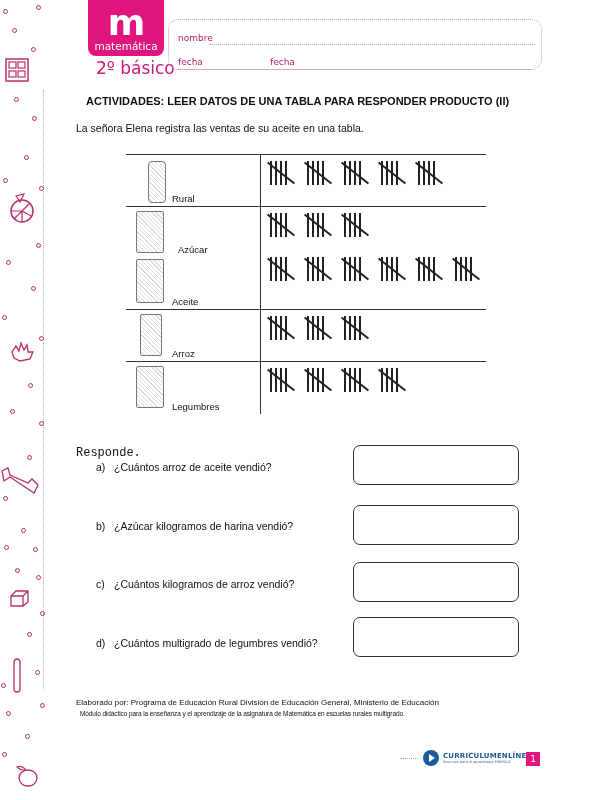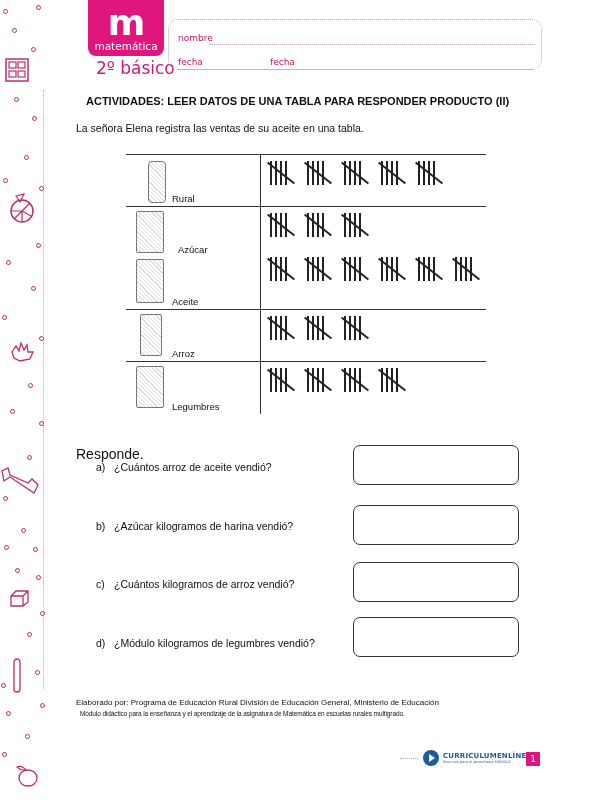--- a/index.html
+++ b/index.html
@@ -33,21 +33,21 @@
   table.tally tr.nosep td { border-top: none; }
   .prod-img { position: absolute; left: 10px; width: 28px; border: 1px solid #777; background: repeating-linear-gradient(45deg,#fff,#fff 2px,#ddd 2px,#ddd 3px); border-radius: 2px; }
   .prod-label { position: absolute; left: 46px; bottom: 2px; font-size: 9.5px; }
 
   .groups { display: flex; gap: 10px; }
   .tally-group { position: relative; width: 27px; height: 26px; }
   .tally-group span.bar { position: absolute; top: 0; width: 2px; height: 24px; background: #222; }
   .tally-group span.slash { position: absolute; left: -3px; top: 11px; width: 34px; height: 2px; background: #222; transform: rotate(38deg); }
 
   
-  .responde { position: absolute; left: 76px; top: 446px; font-size: 14px; font-family: Liberation Sans, sans-serif; }
+  .responde { position: absolute; left: 76px; top: 446px; font-size: 12px; font-family: Liberation Mono, monospace; }
   .q { position: absolute; left: 96px; font-size: 10.5px; font-family: "Liberation Sans", sans-serif; }
   .q .letter { display: inline-block; width: 18px; }
   .ans { position: absolute; left: 353px; width: 166px; height: 40px; border: 1.2px solid #333; border-radius: 7px; background: #fff; }
 
   .credit { position: absolute; left: 76px; top: 698px; font-size: 8px; font-family: "Liberation Sans", sans-serif; }
   .credit2 { position: absolute; left: 80px; top: 710px; font-size: 6.5px; font-family: "Liberation Sans", sans-serif; letter-spacing: -0.1px; }
 
   .footer-logo { position: absolute; left: 423px; top: 750px; display: flex; align-items: center; gap: 4px; }
   .cl-icon { width: 16px; height: 16px; border-radius: 50%; background: #1d5a9c; position: relative; }
   .cl-icon::after { content: ""; position: absolute; left: 6px; top: 4px; border-left: 6px solid #fff; border-top: 4px solid transparent; border-bottom: 4px solid transparent; }
@@ -353,21 +353,21 @@
   <span class="letter">b)</span><span>¿Azúcar kilogramos de harina vendió?</span>
 </div>
 <div class="ans" style="top:505px"></div>
 
 <div class="q" style="top:578px">
   <span class="letter">c)</span><span>¿Cuántos kilogramos de arroz vendió?</span>
 </div>
 <div class="ans" style="top:562px"></div>
 
 <div class="q" style="top:637px">
-  <span class="letter">d)</span><span>¿Módulo kilogramos de legumbres vendió?</span>
+  <span class="letter">d)</span><span>¿Cuántos multigrado de legumbres vendió?</span>
 </div>
 <div class="ans" style="top:617px"></div>
 
 <div class="credit">Elaborado por: Programa de Educación Rural División de Educación General, Ministerio de Educación</div>
 <div class="credit2">Módulo didáctico para la enseñanza y el aprendizaje de la asignatura de Matemática en escuelas rurales multigrado.</div>
 
 <div class="footer-dots"></div>
 <div class="footer-logo">
   <div class="cl-icon"></div>
   <div>

